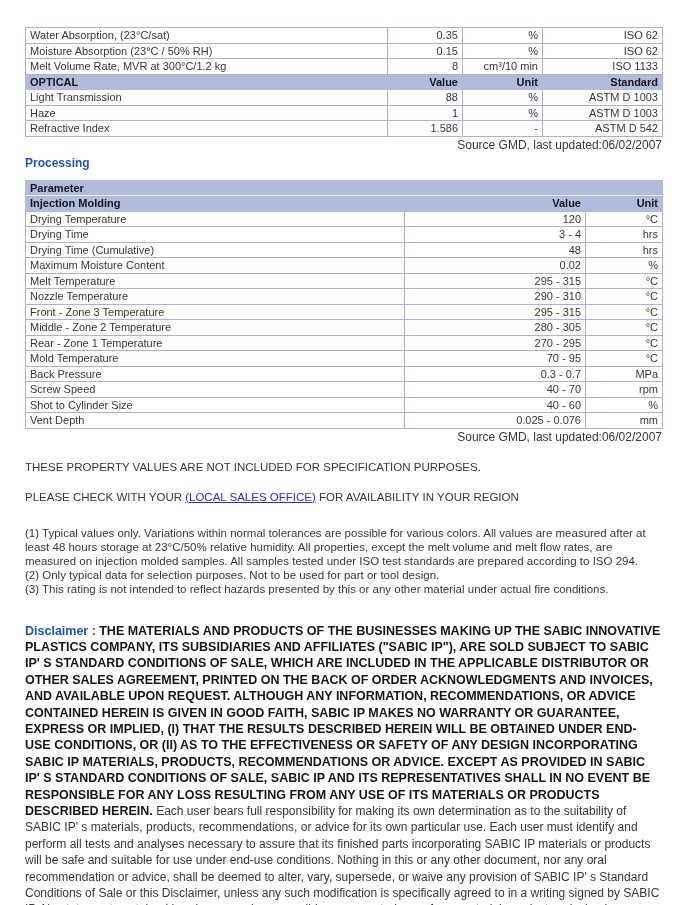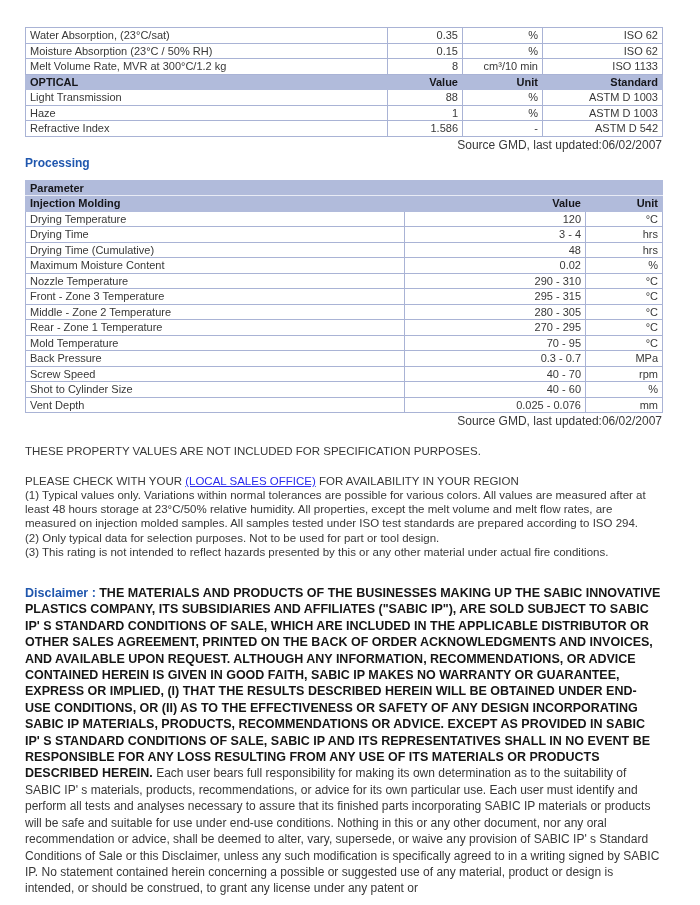--- a/index.html
+++ b/index.html
@@ -69,20 +69,21 @@
     line-height:13px;
     margin:17px 0 0 0;
     width:637px;
   }
   .office-link {
     color:var(--link);
     text-decoration:underline;
     cursor:pointer;
   }
   .footnotes {
+    margin-top:22px;
     width:637px;
   }
   .footnote-line {
     font-size:11.5px;
     line-height:14.2px;
   }
   .disclaimer {
     margin:26px 0 0 0;
     width:637px;
     font-size:12px;
@@ -182,20 +183,25 @@
           <td>Drying Time (Cumulative)</td>
           <td class="center">48</td>
           <td class="center">hrs</td>
         </tr>
         <tr>
           <td>Maximum Moisture Content</td>
           <td class="center">0.02</td>
           <td class="center">%</td>
         </tr>
         <tr>
+          <td>Melt Temperature</td>
+          <td class="center">295 - 315</td>
+          <td class="center">°C</td>
+        </tr>
+        <tr>
           <td>Nozzle Temperature</td>
           <td class="center">290 - 310</td>
           <td class="center">°C</td>
         </tr>
         <tr>
           <td>Front - Zone 3 Temperature</td>
           <td class="center">295 - 315</td>
           <td class="center">°C</td>
         </tr>
         <tr>

